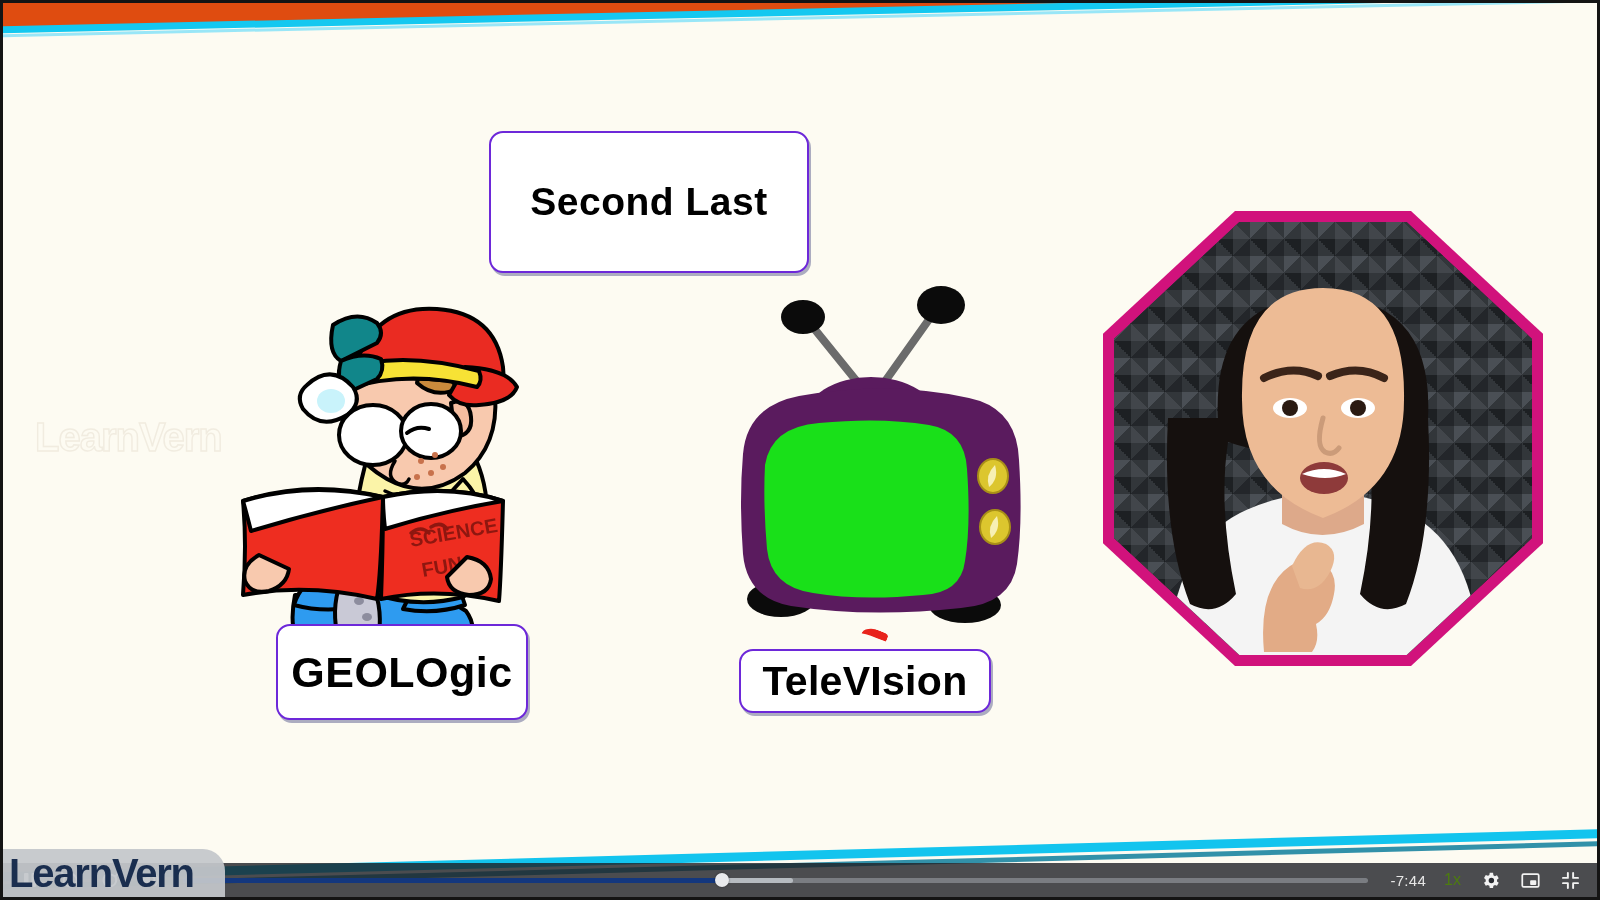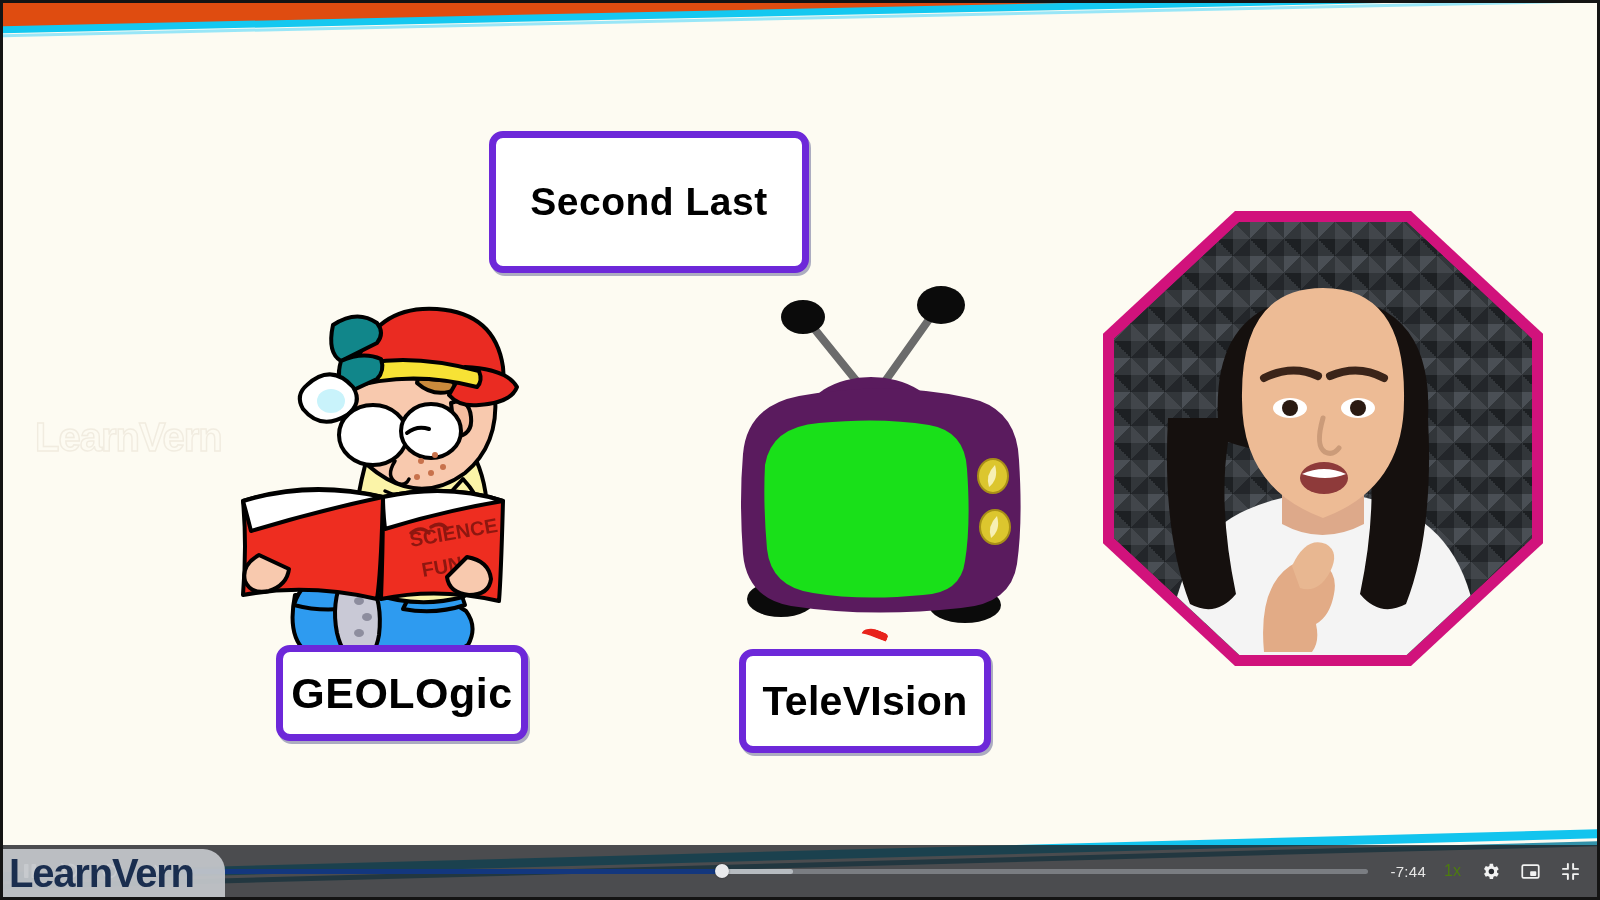--- a/index.html
+++ b/index.html
@@ -81,46 +81,46 @@
     letter-spacing: -1px;
     color: transparent;
     -webkit-text-stroke: 1.4px #f1ece0;
     user-select: none;
   }
 
   
   .cap-box {
     position: absolute;
     background: #ffffff;
-    border: 7px solid #6d28d9;
+    border: 2px solid #6d28d9;
     border-radius: 14px;
     display: flex;
     align-items: center;
     justify-content: center;
     text-align: center;
     color: #000;
     font-weight: bold;
     box-shadow: 2px 3px 0 rgba(20,26,99,.35);
   }
   #box-second-last {
     left: 486px; top: 128px;
     width: 320px; height: 142px;
     font-size: 39px;
     line-height: 1.35;
     letter-spacing: .5px;
   }
   #box-geologic {
-    left: 273px; top: 642px;
+    left: 273px; top: 621px;
     width: 252px; height: 96px;
     font-size: 43px;
     letter-spacing: .5px;
   }
   #box-television {
     left: 736px; top: 646px;
-    width: 252px; height: 104px;
+    width: 252px; height: 64px;
     font-size: 41px;
     letter-spacing: .3px;
   }
 
   
   .red-mark {
     position: absolute;
     left: 858px; top: 626px;
     width: 26px; height: 16px;
     border-top: 8px solid #e8231c;
@@ -166,21 +166,21 @@
       linear-gradient(135deg, #4a4f55 25%, transparent 25%, transparent 75%, #23262a 75%),
       linear-gradient(45deg, #42464b 25%, transparent 25%, transparent 75%, #1d2023 75%);
     background-size: 34px 34px;
     background-position: 0 0, 17px 17px;
   }
 
   
   .controls {
     position: absolute;
     left: 0; right: 0; bottom: 0;
-    height: 52px;
+    height: 34px;
     background: rgba(30,33,38,.80);
     display: flex;
     align-items: center;
     padding: 12px 14px;
     gap: 14px;
   }
   .ctl {
     width: 26px; height: 26px;
     display: flex; align-items: center; justify-content: center;
     color: #f2f2f2;

